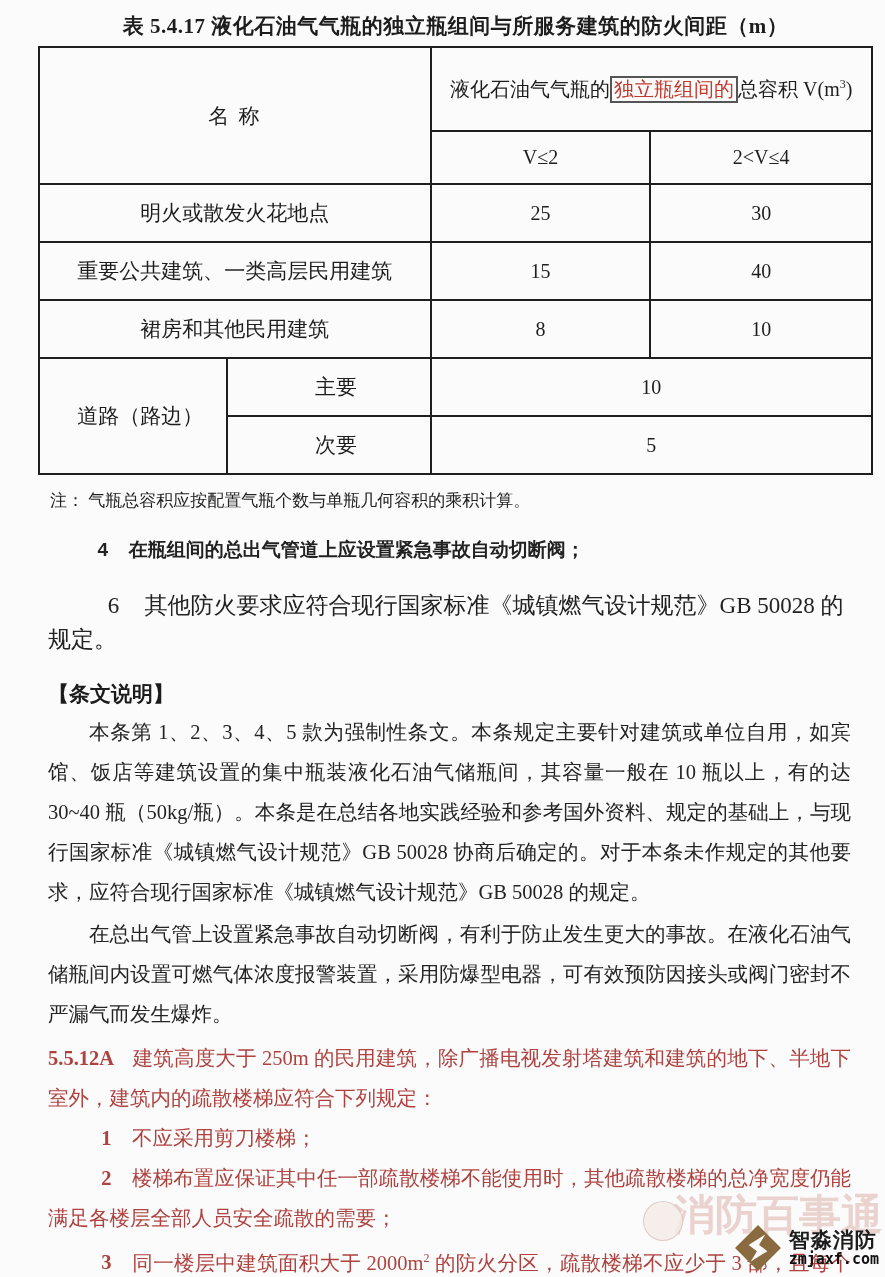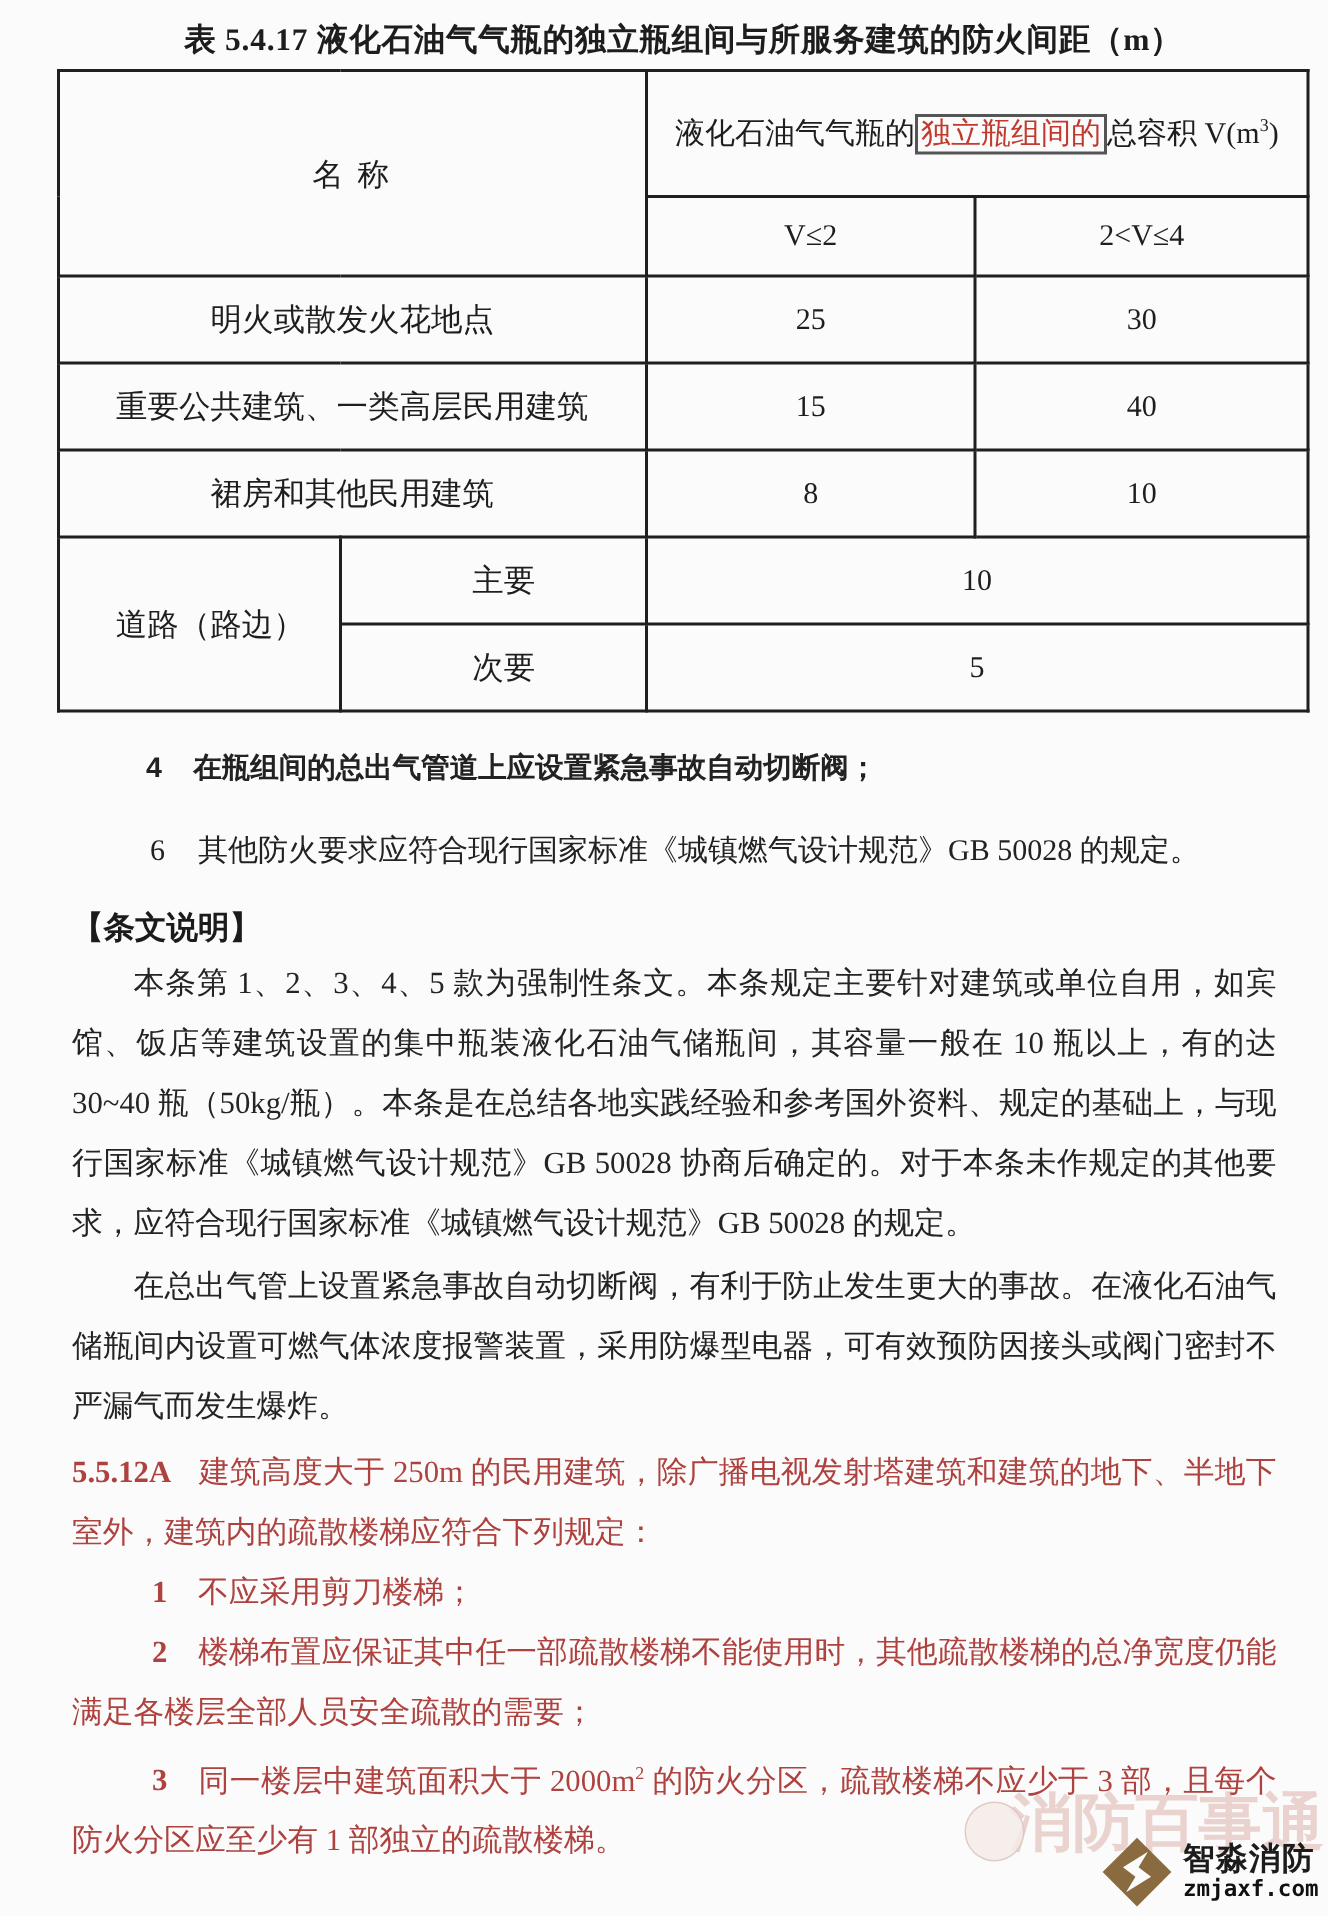--- a/index.html
+++ b/index.html
@@ -48,21 +48,21 @@
   .grp-hdr { font-size: 20px; }
   sup { font-size: 12px; }
 
   
   .note {
     font-size: 17px;
     margin: 14px 0 6px 12px;
     color: #222;
   }
   .clause {
-    font-size: 20px;
+    font-size: 23px;
     margin: 24px 10px 0 10px;
     text-indent: 2.6em;
     line-height: 1.5;
   }
   .clause .num { margin-right: 1.1em; }
   .clause.bold { font-weight: bold; font-family: "Liberation Sans", "DejaVu Sans", sans-serif; font-size: 19px; }
 
   
   .explain-hdr {
     font-size: 21px; font-weight: bold;
@@ -189,20 +189,21 @@
       <td class="row-name" style="padding-left:18px">主要</td>
       <td colspan="2">10</td>
     </tr>
     <tr style="height:42px">
       <td class="row-name" style="padding-left:18px">次要</td>
       <td colspan="2">5</td>
     </tr>
   </tbody>
     </table>
 
+  <div class="note">注：  气瓶总容积应按配置气瓶个数与单瓶几何容积的乘积计算。</div>
 
   <p class="clause bold"><span class="num">4</span><span>在瓶组间的总出气管道上应设置紧急事故自动切断阀；</span></p>
   <p class="clause"><span class="num">6</span><span>其他防火要求应符合现行国家标准《城镇燃气设计规范》GB 50028 的规定。</span></p>
 
   <div class="explain-hdr">【条文说明】</div>
   <p class="para">本条第 1、2、3、4、5 款为强制性条文。本条规定主要针对建筑或单位自用，如宾馆、饭店等建筑设置的集中瓶装液化石油气储瓶间，其容量一般在 10 瓶以上，有的达 30~40 瓶（50kg/瓶）。本条是在总结各地实践经验和参考国外资料、规定的基础上，与现行国家标准《城镇燃气设计规范》GB 50028 协商后确定的。对于本条未作规定的其他要求，应符合现行国家标准《城镇燃气设计规范》GB 50028 的规定。</p>
   <p class="para">在总出气管上设置紧急事故自动切断阀，有利于防止发生更大的事故。在液化石油气储瓶间内设置可燃气体浓度报警装置，采用防爆型电器，可有效预防因接头或阀门密封不严漏气而发生爆炸。</p>
 
 
   <p class="red-intro red red-u"><span class="num">5.5.12A</span><span>建筑高度大于 250m 的民用建筑，除广播电视发射塔建筑和建筑的地下、半地下室外，建筑内的疏散楼梯应符合下列规定：</span></p>

